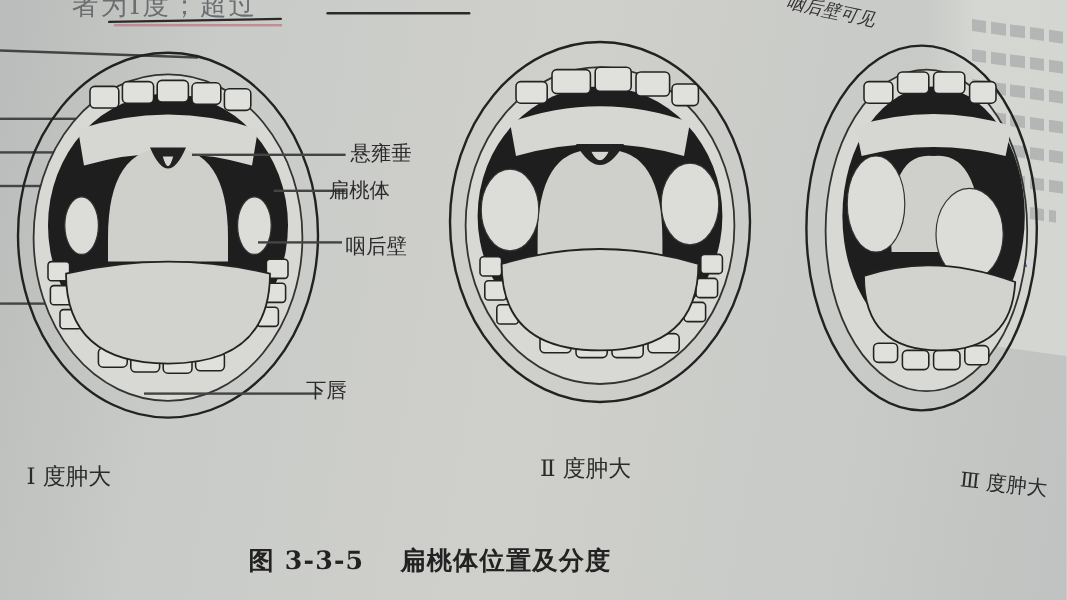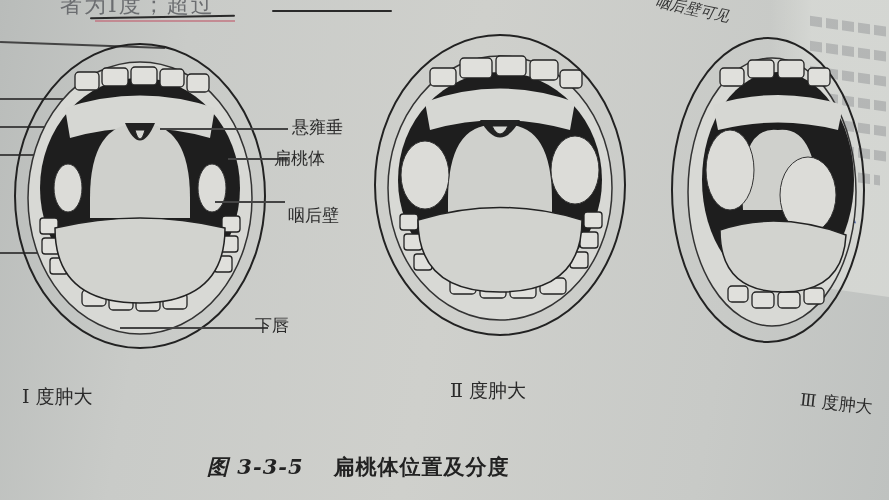--- a/index.html
+++ b/index.html
@@ -39,21 +39,21 @@
       font-family: "DejaVu Serif", serif;
     }
     .leader { position: absolute; height: 1.5px; background: #444; }
     .grade {
       position: absolute; font-size: 19px; color: #2a2a2a; white-space: nowrap;
     }
     .caption {
       position: absolute; left: 207px; top: 453px; font-size: 21px; font-weight: bold;
       color: #222; letter-spacing: 1px; white-space: nowrap;
     }
-    .caption .num { font-style: italic; margin-right: 30px; margin-top: 36px; }
+    .caption .num { margin-right: 30px; margin-top: 36px; }
   </style>
 </head>
 <body>
 
 <div class="page">
 
   <div class="top-text">者为Ⅰ度；超过</div>
   <div class="underline-pen" style="left:90px; top:16px; width:145px; transform:rotate(-1deg);"></div>
   <div class="underline-red" style="left:95px; top:20px; width:140px;"></div>
   <div class="underline-pen" style="left:272px; top:10px; width:120px;"></div>
@@ -107,21 +107,21 @@
       <ellipse cx="202" cy="150" rx="14" ry="24" fill="#dcdcd8" stroke="#333"></ellipse>
       <path d="M45 190 Q130 170 215 190 Q215 265 130 265 Q45 265 45 190 Z" fill="#d2d3cf" stroke="#222" stroke-width="1.5"></path>
     </svg>
   </div>
 
   <div class="leader" style="left:160px; top:128px; width:128px;"></div>
   <div class="label" style="left:292px; top:116px;text-align:center;">悬雍垂</div>
   <div class="leader" style="left:228px; top:158px; width:60px;"></div>
   <div class="label" style="left:274px; top:147px;">扁桃体</div>
   <div class="leader" style="left:215px; top:201px; width:70px;"></div>
-  <div class="label" style="left:288px; top:204px;">咽后壁</div>
+  <div class="label" style="left:288px; top:194px;">咽后壁</div>
   <div class="leader" style="left:120px; top:327px; width:148px;"></div>
   <div class="label" style="left:255px; top:314px;">下唇</div>
 
   <div class="fig" style="left:370px; top:30px;">
     <svg width="260" height="310" viewBox="0 0 260 310">
       <ellipse cx="130" cy="155" rx="125" ry="150" fill="none" stroke="#222" stroke-width="2"></ellipse>
       <ellipse cx="130" cy="158" rx="112" ry="132" fill="#d8d9d5" stroke="#333" stroke-width="1.5"></ellipse>
       <ellipse cx="130" cy="150" rx="102" ry="108" fill="#1e1e1e"></ellipse>
       <g fill="#e0e0dc" stroke="#222" stroke-width="1.3">
         <rect x="60" y="38" width="26" height="18" rx="4"></rect>

